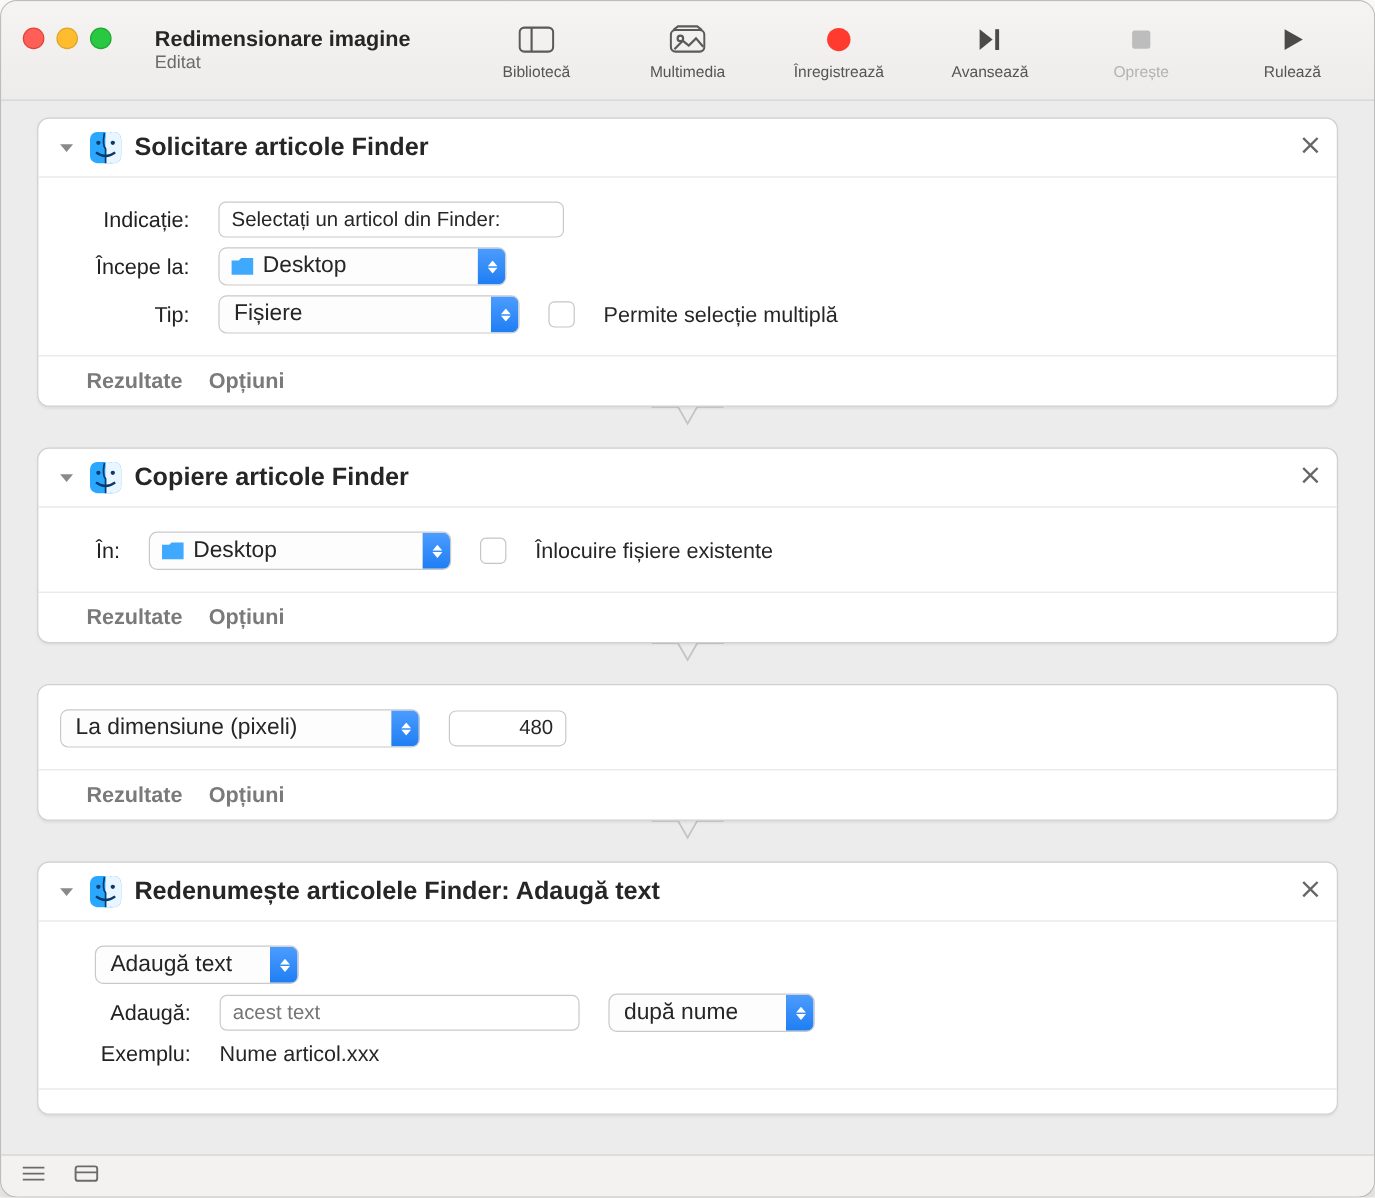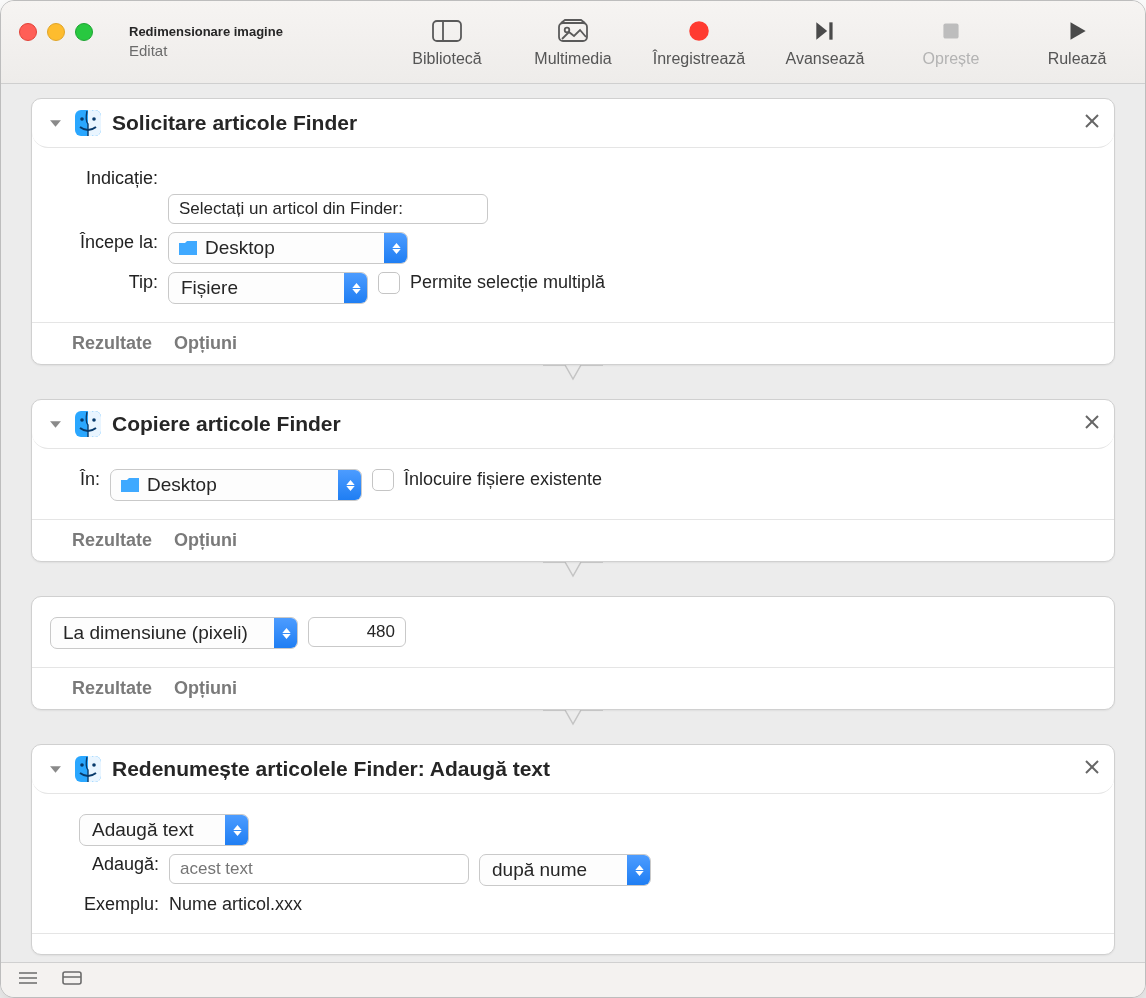--- a/index.html
+++ b/index.html
@@ -30,49 +30,48 @@
     background:linear-gradient(#f6f4f2,#eeecea);
     border-bottom:1px solid #cfcfcf;
     display:flex;align-items:center;padding:0 18px;gap:16px;
   }
   .traffic{display:flex;gap:10px;margin-right:10px;align-self:flex-start;padding-top:22px;}
   .dot{width:16px;height:16px;border-radius:50%;}
   .dot.red{background:#ff5f57;border:1px solid #e24238;}
   .dot.yel{background:#febc2e;border:1px solid #e0a528;}
   .dot.grn{background:#28c840;border:1px solid #1ea533;}
   .title-block{display:flex;flex-direction:column;justify-content:center;margin-right:auto;padding-left:10px;}
-  .title{font-size:13px;font-weight:700;line-height:1.1;}
+  .title{font-size:18px;font-weight:700;line-height:1.1;}
   .subtitle{font-size:15px;color:var(--text-dim);margin-top:2px;}
   .tbtns{display:flex;gap:26px;align-items:flex-end;}
-  .tbtn{display:flex;flex-direction:column;align-items:center;gap:4px;width:100px;color:#555;font-size:16px;}
+  .tbtn{display:flex;flex-direction:column;align-items:center;gap:4px;width:100px;color:#555;font-size:13px;}
   .tbtn.disabled{color:#b3b3b3;}
   .tbtn .ico{height:30px;display:flex;align-items:center;justify-content:center;}
   .tbtn svg{width:30px;height:26px;}
   
   .work{flex:1;overflow:auto;background:var(--bg-window);padding:14px;}
   .action{
     background:var(--bg-action);border:1px solid var(--border);
     border-radius:10px;margin:0 16px;box-shadow:0 1px 2px rgba(0,0,0,.06);
     position:relative;
   }
   .connector{height:34px;display:flex;justify-content:center;align-items:flex-start;}
   .connector svg{overflow:visible;}
   .a-header{
     display:flex;align-items:center;gap:10px;padding:10px 14px;
     border-bottom:1px solid var(--border-light);
-    border-radius:16px;
   }
   .disc{width:18px;color:#7a7a7a;display:flex;align-items:center;justify-content:center;}
   .disc svg{width:13px;height:13px;}
   .a-icon{width:28px;height:28px;display:flex;align-items:center;justify-content:center;}
   .a-title{font-size:21px;font-weight:700;}
   .a-close{margin-left:auto;color:#666;cursor:pointer;}
   .a-close svg{width:16px;height:16px;}
   .a-body{padding:12px 18px 10px 36px;font-size:18px;}
-  .row{display:flex;align-items:flex-start;gap:10px;margin:8px 0;}
+  .row{display:flex;align-items:center;gap:24px;margin:8px 0;}
   .label-col{width:90px;text-align:right;color:#222;font-size:18px;}
   .label-col.tip{width:90px;}
   input[type=text].fld,.fakeinput{
     height:30px;border:1px solid #c9c9c9;border-radius:6px;background:#fff;
     padding:0 10px;font-size:17px;font-family:inherit;color:var(--text);
     box-sizing:border-box;
   }
   .popup{
     display:inline-flex;align-items:center;height:32px;
     border:1px solid #c9c9c9;border-radius:7px;background:var(--selectbg);
@@ -199,21 +198,21 @@
         </span>
         <span class="a-title">Solicitare articole Finder</span>
         <span class="a-close"><svg viewBox="0 0 16 16" stroke="#666" stroke-width="2">
               <line x1="2" y1="2" x2="14" y2="14"></line>
               <line x1="14" y1="2" x2="2" y2="14"></line>
             </svg></span>
       </div>
       <div class="a-body">
         <div class="row">
           <div class="label-col">Indicație:</div>
-          <input type="text" class="fld" style="width: 320px; margin-top: 26px;" value="Selectați un articol din Finder:">
+          <input type="text" class="fld" style="width: 288px;" value="Selectați un articol din Finder:">
         </div>
         <div class="row">
           <div class="label-col">Începe la:</div>
           <div class="popup" style="width:240px">
             <span class="seg-icon"><svg viewBox="0 0 22 22">
                   <path d="M2 6 L8 6 L10 4 L20 4 L20 18 L2 18 Z" fill="#3fa9ff"></path>
                 </svg></span>
             <span class="lab">Desktop</span>
             <span style="margin-left:auto"></span>
             <span class="chev">
@@ -221,21 +220,21 @@
                   <path d="M0 6 L5 0 L10 6 Z"></path>
                 </svg>
                 <svg viewBox="0 0 10 6">
                   <path d="M0 0 L5 6 L10 0 Z"></path>
                 </svg>
               </span>
           </div>
         </div>
         <div class="row">
           <div class="label-col tip">Tip:</div>
-          <div class="popup" style="width:200px">
+          <div class="popup" style="width:251px">
             <span class="lab" style="padding-left:4px">Fișiere</span>
             <span style="margin-left:auto"></span>
             <span class="chev">
                 <svg viewBox="0 0 10 6">
                   <path d="M0 6 L5 0 L10 6 Z"></path>
                 </svg>
                 <svg viewBox="0 0 10 6">
                   <path d="M0 0 L5 6 L10 0 Z"></path>
                 </svg>
               </span>
@@ -310,21 +309,21 @@
 
     <div class="connector">
       <svg width="60" height="34">
           <path d="M0 0 L22 0 L30 14 L38 0 L60 0" fill="none" stroke="#c4c4c4" stroke-width="1.5"></path>
         </svg>
     </div>
 
     <div class="action">
       <div class="a-body" style="padding-left:18px;">
         <div class="row">
-          <div class="popup" style="width:248px">
+          <div class="popup" style="width:300px">
             <span class="lab" style="padding-left:4px">La dimensiune (pixeli)</span>
             <span style="margin-left:auto"></span>
             <span class="chev">
                 <svg viewBox="0 0 10 6">
                   <path d="M0 6 L5 0 L10 6 Z"></path>
                 </svg>
                 <svg viewBox="0 0 10 6">
                   <path d="M0 0 L5 6 L10 0 Z"></path>
                 </svg>
               </span>

